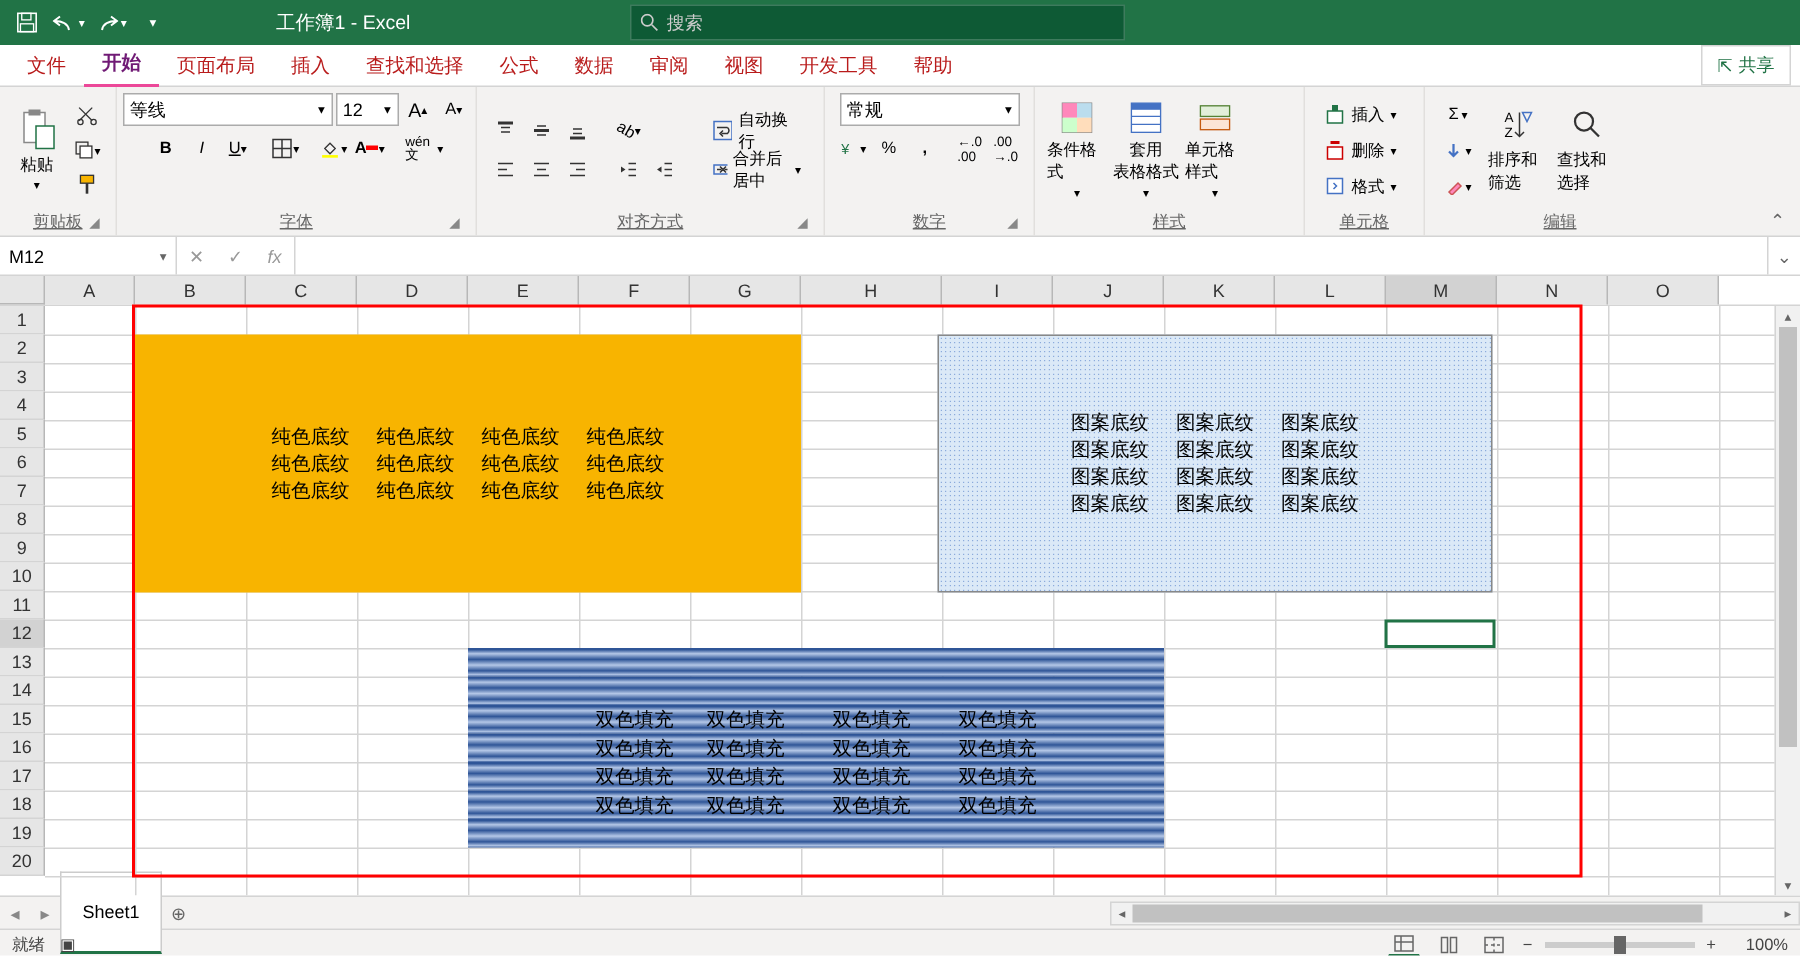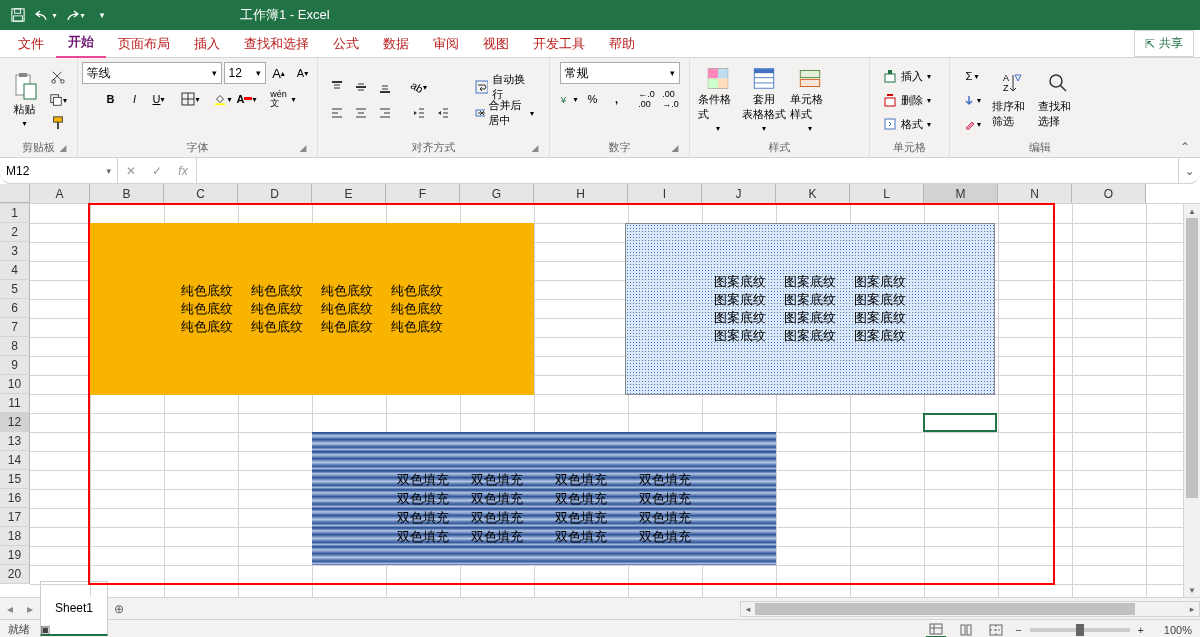--- a/index.html
+++ b/index.html
@@ -2,47 +2,47 @@
 <html><head>
 <meta charset="utf-8">
 <style>
 * { box-sizing: border-box; margin: 0; padding: 0; font-family: "Microsoft YaHei", Arial, sans-serif; }
 body { width: 1200px; height: 637px; background: #fff; overflow: hidden; font-size: 12px; }
 
 
 .titlebar { height: 30px; background: #217346; display: flex; align-items: center; color: #fff; }
 .titlebar .qat { display: flex; align-items: center; gap: 4px; padding: 0 6px; }
 .titlebar .qat-btn { width: 24px; height: 24px; display: flex; align-items: center; justify-content: center; cursor: pointer; }
-.titlebar .title-center { flex: 0 0 auto; margin-left: 120px; font-size: 13px; }
+.titlebar .title-center { flex: 0 0 auto; margin-left: 64px; font-size: 13px; }
 .titlebar .search-box { margin-left: 146px; width: 330px; height: 24px; background: #0e5a35; display: flex; align-items: center; padding: 0 6px; color: #ccc; border: 1px solid rgba(255,255,255,0.2); }
 .titlebar .right { margin-left: auto; display: flex; align-items: center; gap: 0; }
 .titlebar .login-btn { background: #fff; color: #333; padding: 2px 10px; margin-right: 12px; font-size: 12px; }
 .titlebar .win-btn { width: 46px; height: 30px; display: flex; align-items: center; justify-content: center; cursor: pointer; }
 
 
 .tabstrip { height: 28px; background: #fff; border-bottom: 1px solid #d4d4d4; display: flex; align-items: center; padding: 0 6px; }
 .tabstrip .tab { padding: 5px 12px; cursor: pointer; font-size: 13px; color: #b91c1c; }
 .tabstrip .tab.active { color: #701a75; border-bottom: 4px solid #ec4899; font-weight: 600; }
 .tabstrip .share { margin-left: auto; color: #217346; padding: 4px 10px; border: 1px solid #d4d4d4; font-size: 12px; display:flex; align-items:center; gap:4px;}
 
 
 .ribbon { height: 100px; background: #f3f2f1; border-bottom: 1px solid #d4d4d4; display: flex; position: relative; }
 .ribbon .group { border-right: 1px solid #e1dfdd; padding: 4px 8px 2px 8px; display: flex; flex-direction: column; }
 .ribbon .group-content { flex: 1; display: flex; align-items: center; gap: 6px; }
-.ribbon .group-label { text-align: center; font-size: 11px; color: #666; padding-top: 2px; position: relative; }
+.ribbon .group-label { text-align: center; font-size: 11px; color: #666; padding-top: 2px; position: relative; text-decoration: underline; }
 .ribbon .group-label .launcher { position: absolute; right: 0; bottom: 0; width: 12px; height: 12px; font-size: 9px; color: #888; }
 .ribbon .big-btn { display: flex; flex-direction: column; align-items: center; justify-content: center; width: 40px; height: 66px; cursor: pointer; font-size: 11px; gap: 2px; }
 .ribbon .small-row { display: flex; gap: 2px; align-items: center; height: 22px; }
 .ribbon .icon-btn { width: 22px; height: 22px; display: flex; align-items: center; justify-content: center; cursor: pointer; font-size: 11px; border: 1px solid transparent; }
 .ribbon .font-combo { height: 22px; border: 1px solid #ababab; background: #fff; display: flex; align-items: center; padding: 0 4px; font-size: 12px; }
 .ribbon .stack { display: flex; flex-direction: column; gap: 1px; }
 .collapse-ribbon { position: absolute; right: 6px; bottom: 2px; width: 18px; height: 16px; cursor: pointer; color: #666; display:flex; align-items:center; justify-content:center;}
 
 
-.formula-bar { height: 26px; border-bottom: 1px solid #d4d4d4; display: flex; align-items: stretch; border-radius: 11px; }
+.formula-bar { height: 26px; border-bottom: 1px solid #d4d4d4; display: flex; align-items: stretch; }
 .formula-bar .namebox { width: 118px; border-right: 1px solid #d4d4d4; display: flex; align-items: center; padding: 0 6px; position: relative; }
 .formula-bar .namebox input { border: none; outline: none; width: 80px; font-size: 12px; }
 .formula-bar .fx-btns { display: flex; align-items: center; border-right: 1px solid #d4d4d4; }
 .formula-bar .fx-btn { width: 26px; display: flex; align-items: center; justify-content: center; color: #999; cursor: pointer; }
 .formula-bar .formula-input { flex: 1; padding: 0 6px; display:flex; align-items:center; }
 .formula-bar .expand { width: 22px; border-left: 1px solid #d4d4d4; display:flex; align-items:center; justify-content:center; color:#666; cursor:pointer;}
 
 
 .grid-area { position: relative; height: 413px; overflow: hidden; }
 .col-headers { display: flex; height: 20px; border-bottom: 1px solid #d4d4d4; }
@@ -108,20 +108,29 @@
       </div>
     <div class="qat-btn">
         <svg width="16" height="14" viewBox="0 0 16 14">
           <path d="M11 3 L15 6 L11 9 M15 6 Q6 6 5 12" fill="none" stroke="#fff" stroke-width="1.3"></path>
         </svg>
         <span style="font-size:8px;margin-left:1px">▾</span>
       </div>
     <div class="qat-btn" style="font-size:9px">▾</div>
   </div>
   <div class="title-center">工作簿1 - Excel</div>
+  <div class="search-box">
+    <span style="margin-right:6px">
+      <svg width="12" height="12" viewBox="0 0 16 16">
+          <circle cx="6" cy="6" r="5" fill="none" stroke="#ccc" stroke-width="1.5"></circle>
+          <line x1="10" y1="10" x2="15" y2="15" stroke="#ccc" stroke-width="1.5"></line>
+        </svg>
+    </span>
+    <span>搜索</span>
+  </div>
 </div>
 
 <div class="tabstrip">
   <div class="tab">文件</div>
   <div class="tab active">开始</div>
   <div class="tab">页面布局</div>
   <div class="tab">插入</div>
   <div class="tab">查找和选择</div>
   <div class="tab">公式</div>
   <div class="tab">数据</div>

